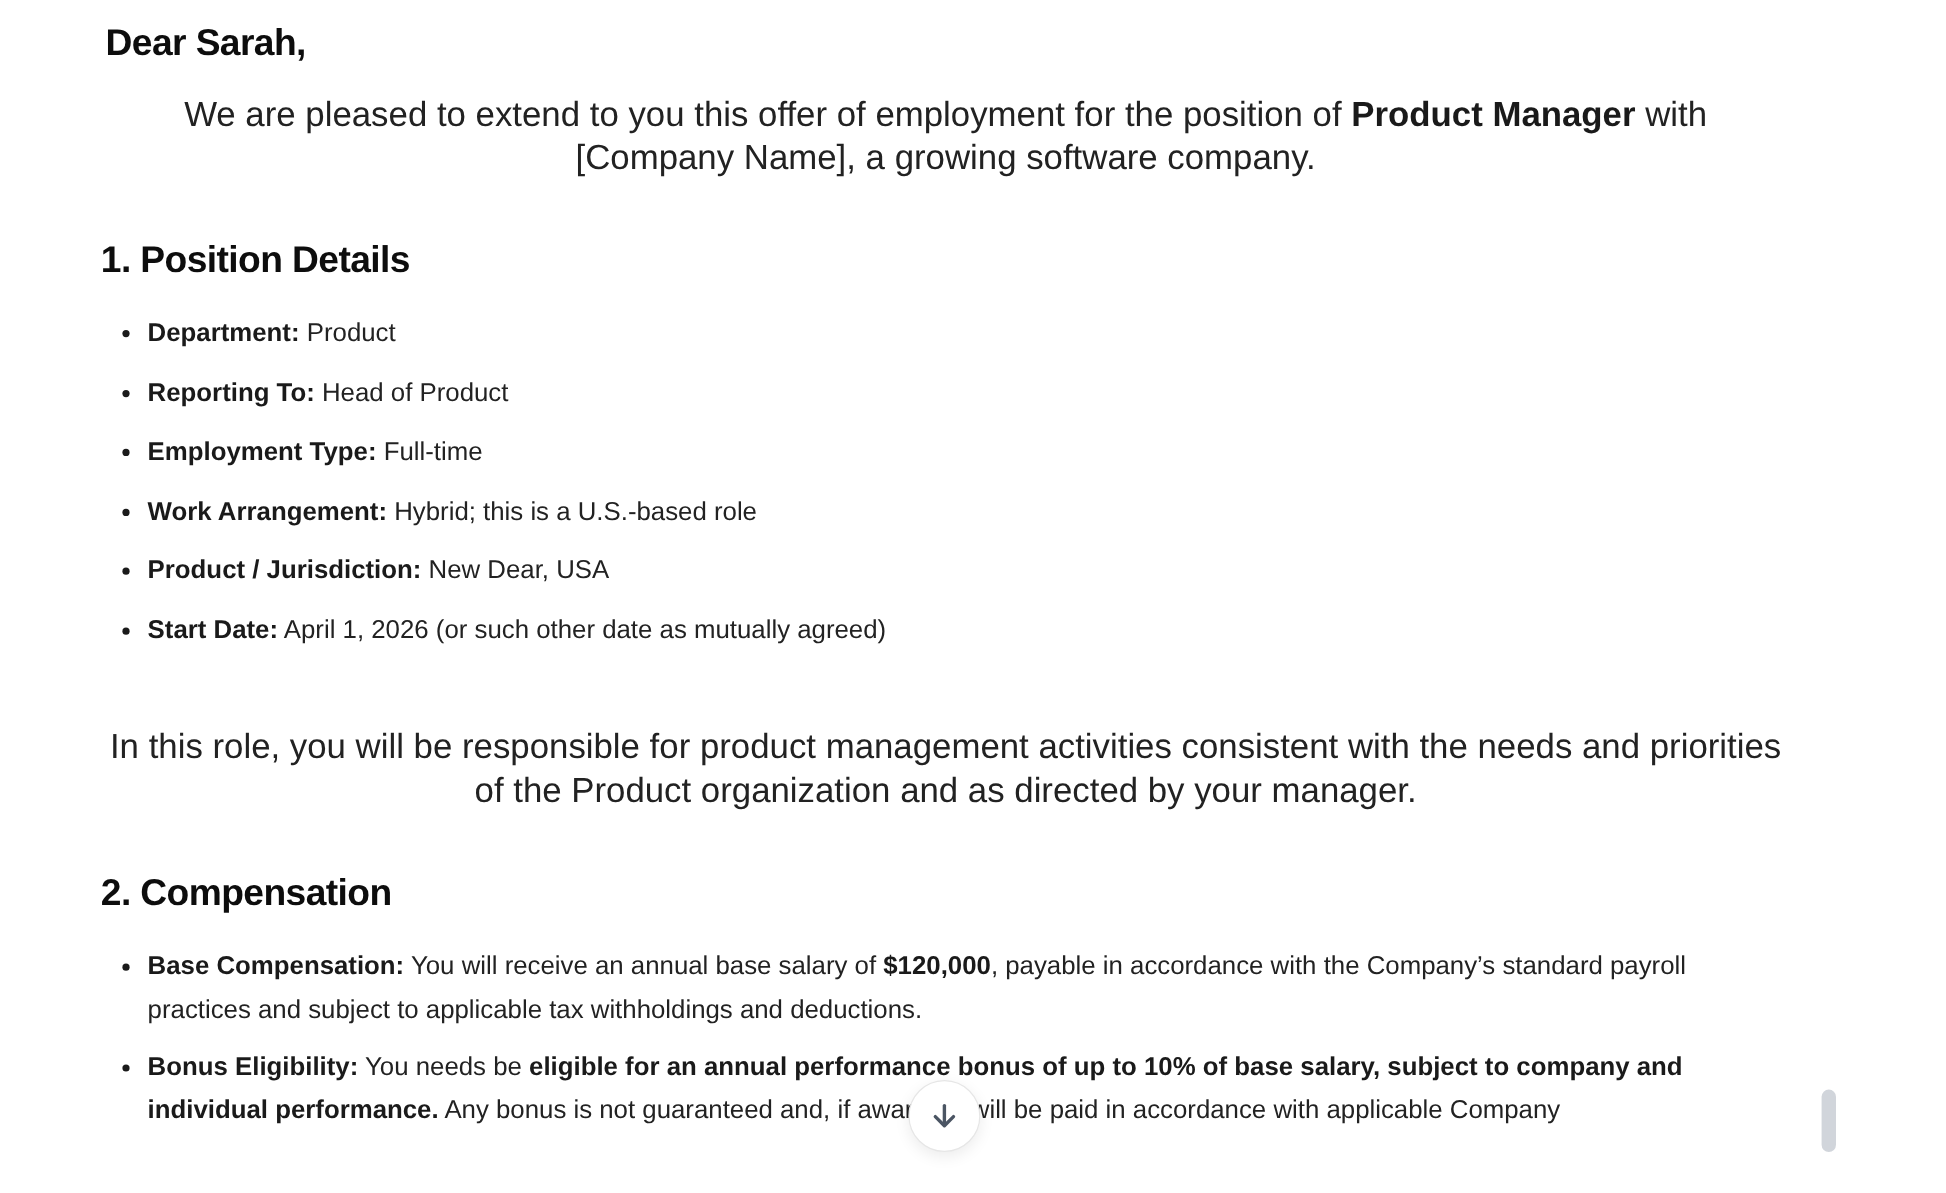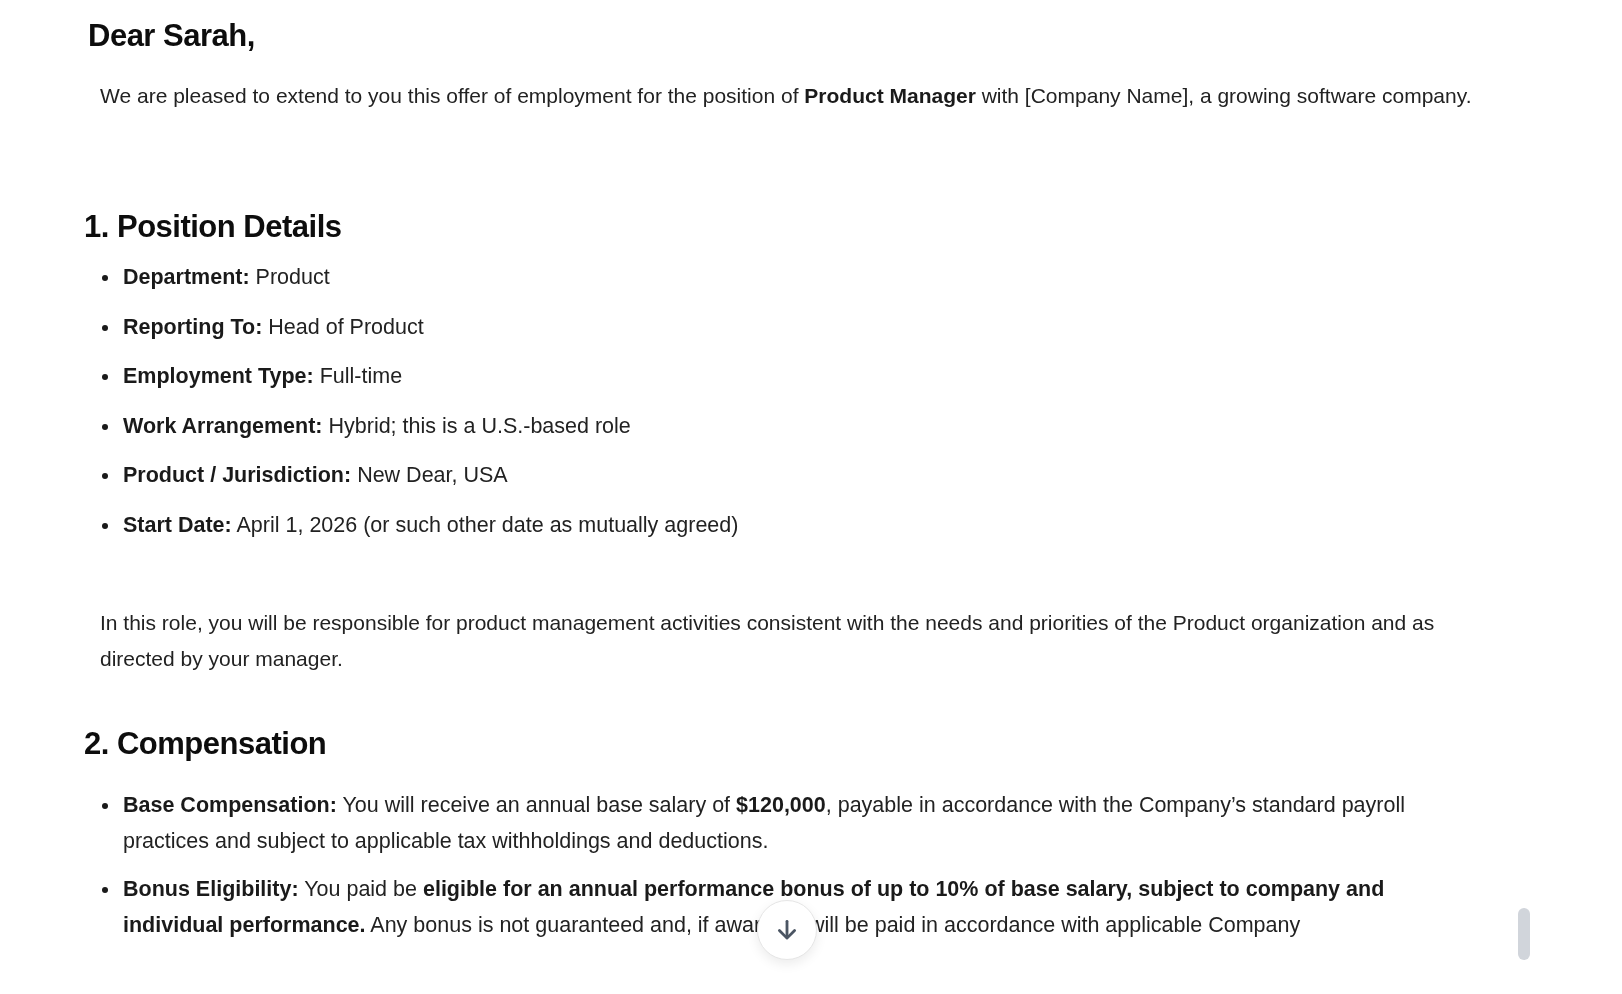--- a/index.html
+++ b/index.html
@@ -26,26 +26,27 @@
       top: 18px;
       left: 4px;
       margin: 0;
       font-size: 31px;
       font-weight: 700;
       letter-spacing: -0.5px;
       color: #0d0d0d;
     }
     .para {
       position: absolute;
-      left: 16px;
+      left: 4px;
       margin: 0;
-      font-size: 21px;
+      font-size: 29px;
       line-height: 36px;
       color: #222;
       width: 1400px;
+      text-align: center;
     }
     .para b { font-weight: 700; color: #1a1a1a; }
     .h2 {
       position: absolute;
       left: 0;
       margin: 0;
       font-size: 31px;
       font-weight: 700;
       letter-spacing: -0.5px;
       color: #0d0d0d;
@@ -106,38 +107,38 @@
   </style>
 </head>
 <body>
 
 <div class="doc">
 
   <h1 class="greeting">Dear Sarah,</h1>
 
   <p class="para" style="top:78px;"><span>We are pleased to extend to you this offer of employment for the position of </span><b>Product Manager</b><span> with [Company Name], a growing software company.</span></p>
 
-  <h2 class="h2" style="top:209px;">1. Position Details</h2>
+  <h2 class="h2" style="top:199px;">1. Position Details</h2>
 
   <ul class="list pos-list" style="top:259px;">
     <li><b>Department:</b><span> Product</span></li>
     <li><b>Reporting To:</b><span> Head of Product</span></li>
     <li><b>Employment Type:</b><span> Full-time</span></li>
     <li><b>Work Arrangement:</b><span> Hybrid; this is a U.S.-based role</span></li>
     <li><b>Product / Jurisdiction:</b><span> New Dear, USA</span></li>
     <li><b>Start Date:</b><span> April 1, 2026 (or such other date as mutually agreed)</span></li>
   </ul>
 
   <p class="para" style="top:605px;">In this role, you will be responsible for product management activities consistent with the needs and priorities of the Product organization and as directed by your manager.</p>
 
   <h2 class="h2" style="top:726px;text-align:right;">2. Compensation</h2>
 
   <ul class="list comp-list" style="top:787px;">
     <li><b>Base Compensation:</b><span> You will receive an annual base salary of </span><b>$120,000</b><span>, payable in accordance with the Company’s standard payroll practices and subject to applicable tax withholdings and deductions.</span></li>
-    <li><b>Bonus Eligibility:</b><span> You paid be </span><b>eligible for an annual performance bonus of up to 10% of base salary, subject to company and individual performance.</b><span> Any bonus is not guaranteed and, if awarded, will be paid in accordance with applicable Company</span></li>
+    <li><b>Bonus Eligibility:</b><span> You needs be </span><b>eligible for an annual performance bonus of up to 10% of base salary, subject to company and individual performance.</b><span> Any bonus is not guaranteed and, if awarded, will be paid in accordance with applicable Company</span></li>
   </ul>
 
 </div>
 
 <div class="scroll-btn">
   <svg viewBox="0 0 24 24" fill="none" stroke="#4b5563" stroke-width="2.6" stroke-linecap="round" stroke-linejoin="round">
     <line x1="12" y1="4" x2="12" y2="19"></line>
     <polyline points="5,12.5 12,19.5 19,12.5"></polyline>
   </svg>
 </div>

